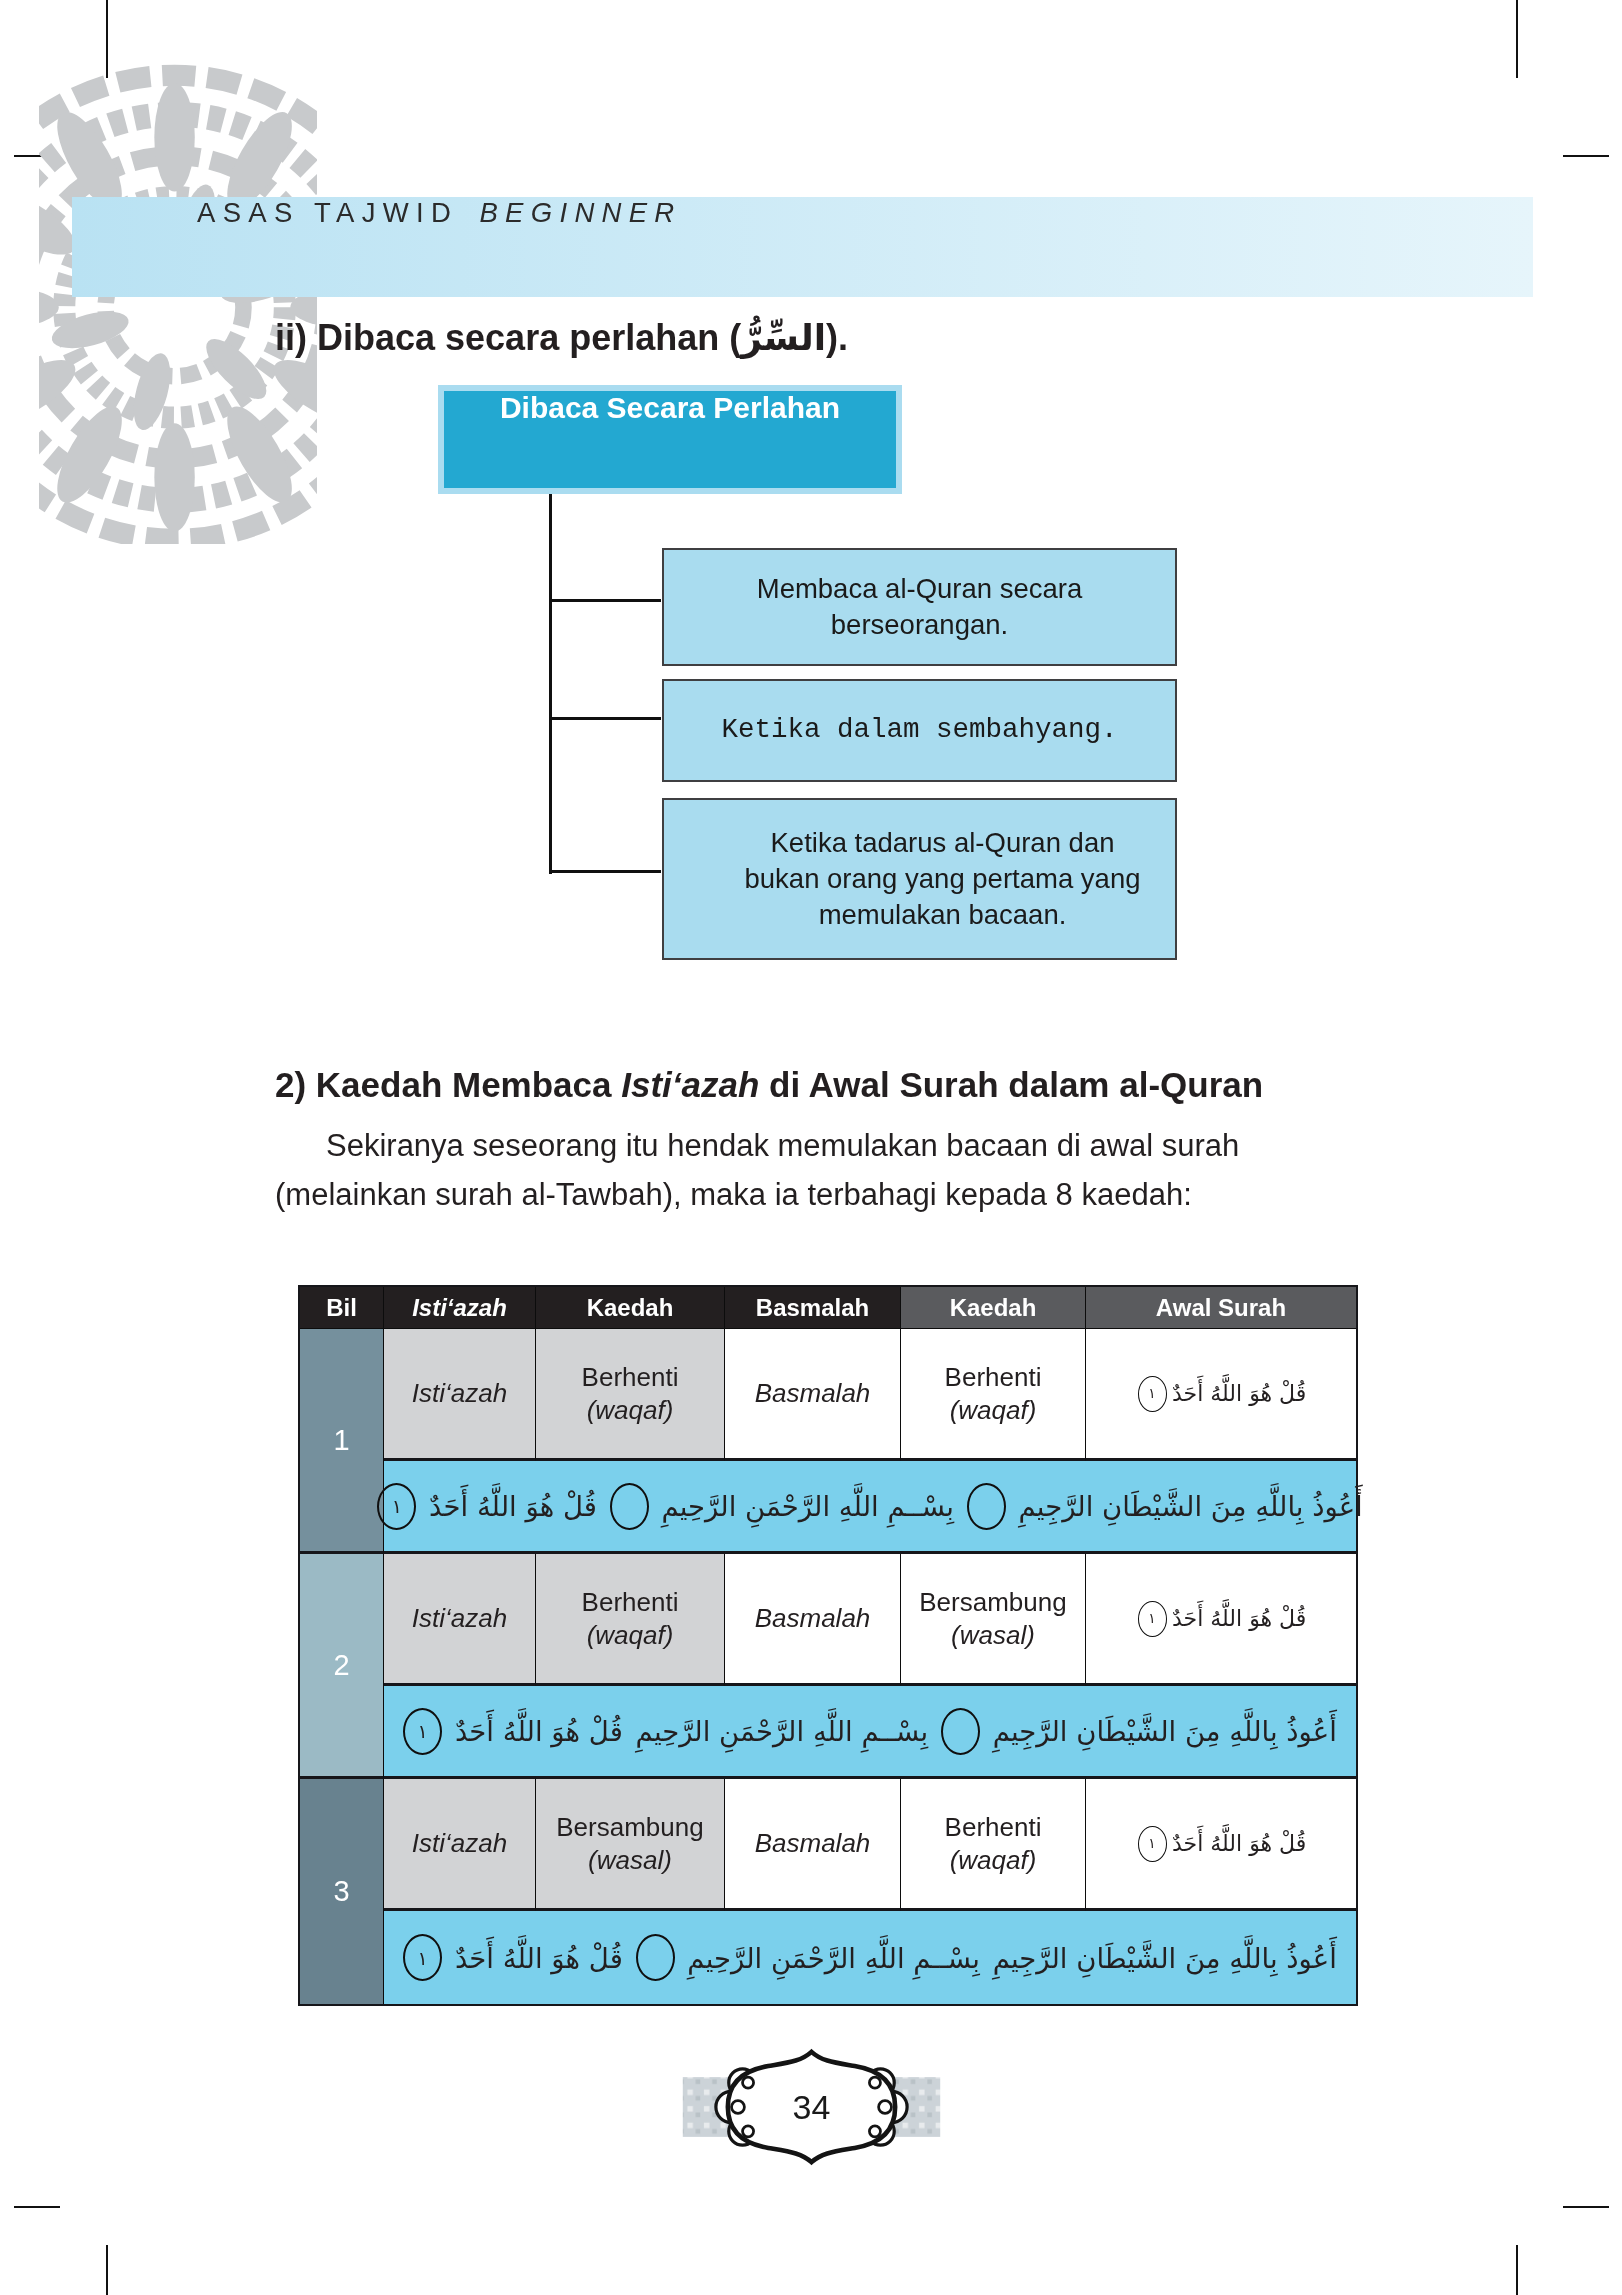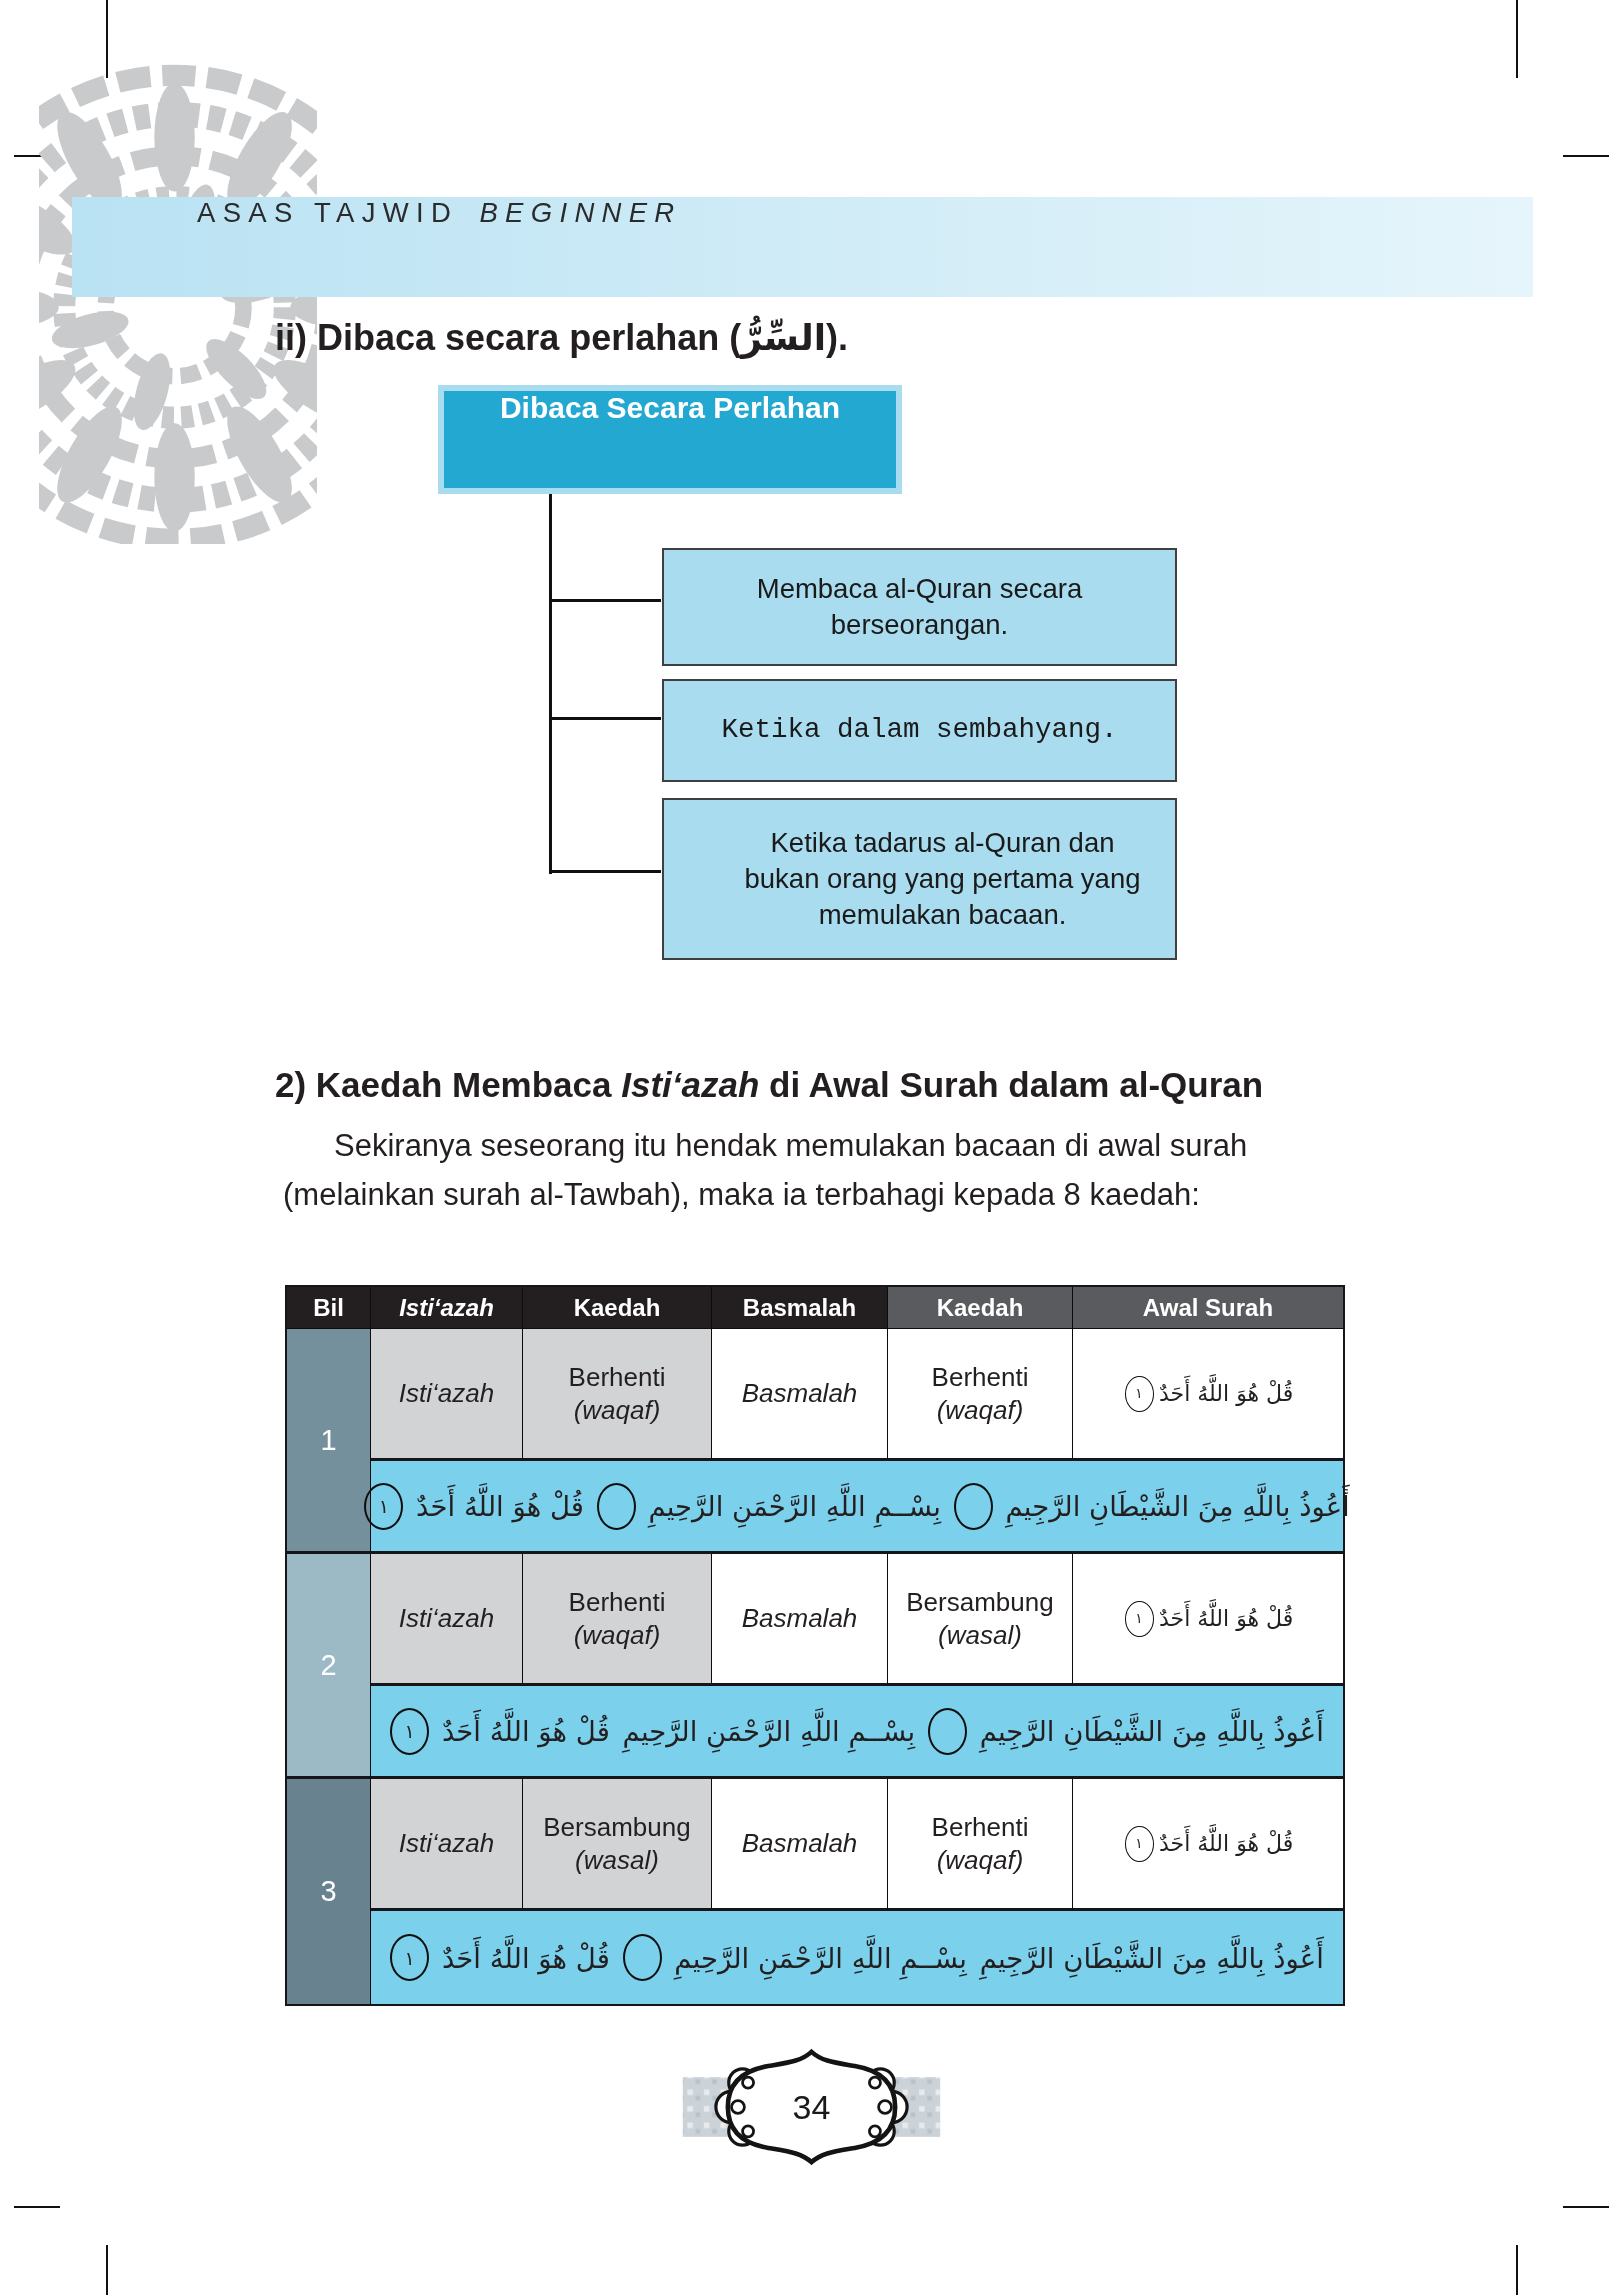--- a/index.html
+++ b/index.html
@@ -23,26 +23,26 @@
   .line{position:absolute;background:#101010;}
   .childbox{position:absolute;left:662px;width:515px;box-sizing:border-box;background:#a9dcef;
             border:2.3px solid #3f3f41;display:flex;align-items:center;justify-content:center;text-align:center;}
   .childbox span{font-size:27.5px;line-height:1.32;color:#1a1a1a;padding:0 27.5px;}
   .cb1{top:548px;height:118px;}
   .cb2{top:679px;height:103px;font-family:Liberation Mono, monospace;}
   .cb3{top:798px;height:162px;padding-left:46px;}
   
   .h2{position:absolute;left:275px;top:1065px;font-size:35px;font-weight:bold;white-space:nowrap;z-index:3;text-align:right;}
   .h2 .it{font-style:italic;}
-  .para{position:absolute;left:275px;top:1122px;width:1074px;font-size:31px;line-height:1.58;z-index:3;margin-left:8px;}
+  .para{position:absolute;left:275px;top:1122px;width:1074px;font-size:31px;line-height:1.58;z-index:3;}
   .para .l1{padding-left:51px;white-space:nowrap;}
   .para .l2{white-space:nowrap;}
   .para .it{}
   
-  .tbl{position:absolute;left:285px;top:1285px;display:grid;z-index:3;background:#14532d;
+  .tbl{position:absolute;left:298px;top:1285px;display:grid;z-index:3;background:#14532d;
        grid-template-columns:84px 152px 189px 176px 185px 270px;
        grid-template-rows:42px 132px 93px 132px 93px 132px 93px;
        border:2.8px solid #16161a;}
   .tbl>div{box-sizing:border-box;}
   .th{display:flex;align-items:center;justify-content:center;color:#fff;font-size:24px;font-weight:bold;
       border-right:1.4px solid #0c0c0c;border-bottom:1.8px solid #0c0c0c;}
   .th.dark{background:#231f20;}
   .th.gray{background:#5a5b5e;}
   .th.it{font-style:italic;}
   .th.last{border-right:none;}

